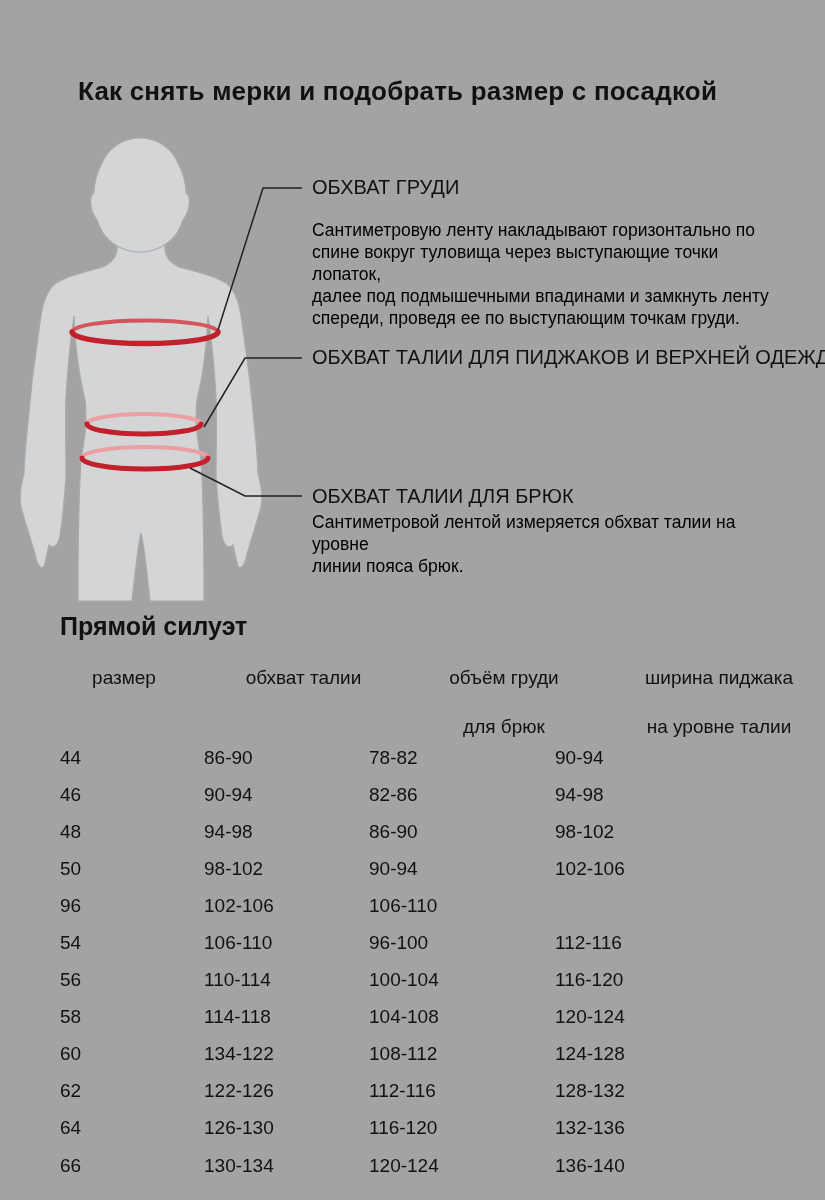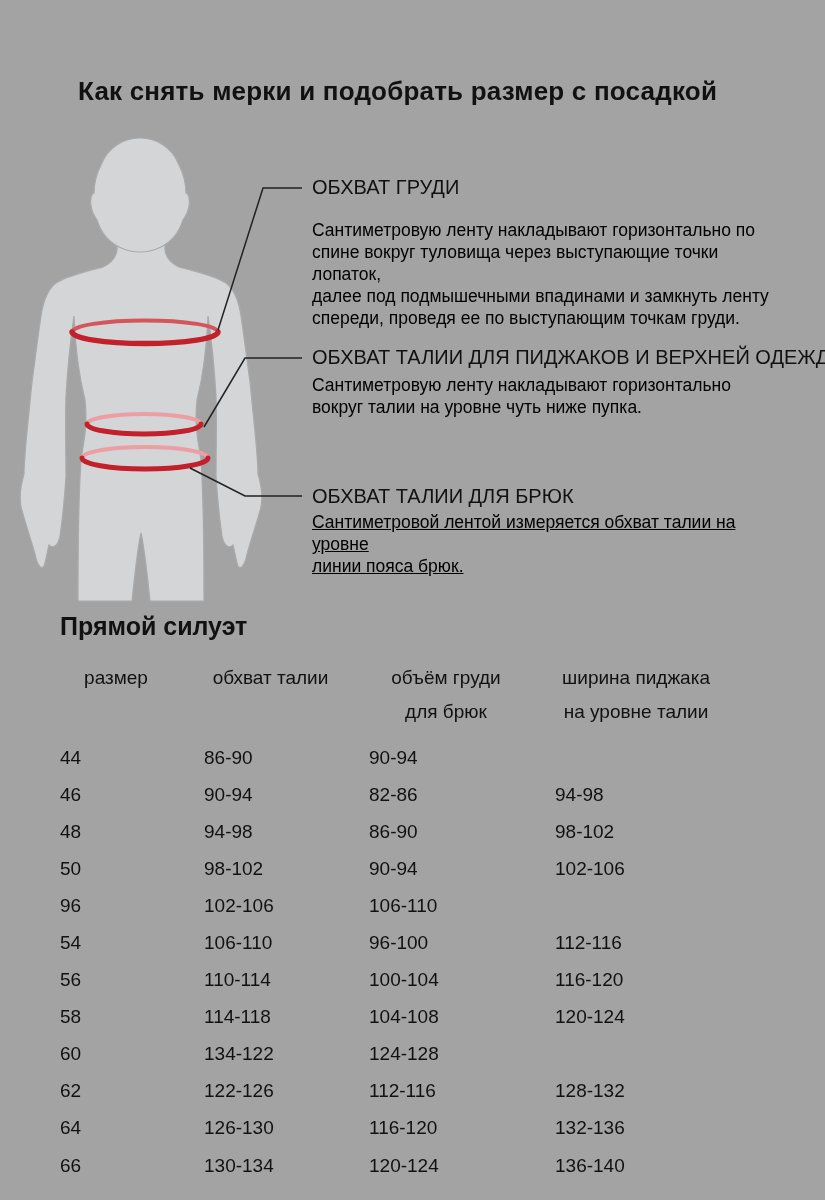--- a/index.html
+++ b/index.html
@@ -7,26 +7,26 @@
   .canvas{position:relative;width:825px;height:1200px;background:#a3a3a3;overflow:hidden;}
 
   .page-title{position:absolute;left:78px;top:76px;font-size:26px;font-weight:bold;letter-spacing:.2px;white-space:nowrap;}
 
   .fig-svg{position:absolute;left:0;top:130px;}
 
   .ann-head{position:absolute;left:312px;font-size:20px;line-height:24px;white-space:nowrap;color:#111;}
   .ann-body{position:absolute;left:312px;font-size:17.5px;line-height:22px;white-space:pre-line;color:#000;}
   .h1p{top:175px;text-align:right;} .b1p{top:219px;width:470px;}
   .h2p{top:345px;} .b2p{top:374px;width:440px;}
-  .h3p{top:484px;} .b3p{top:511px;width:470px;text-decoration:underline;}
+  .h3p{top:484px;} .b3p{top:511px;width:470px;}
 
   .table-title{position:absolute;left:60px;top:612px;width:705px;font-size:25px;font-weight:bold;}
 
-  .thead{position:absolute;left:44px;top:666px;width:689px;display:grid;
-         grid-template-columns:144px 165px 186px 194px;row-gap:10px;}
+  .thead{position:absolute;left:52px;top:666px;width:689px;display:grid;
+         grid-template-columns:144px 165px 186px 194px;row-gap:10px;gap:25px;}
   .thead span{display:block;height:24px;text-align:center;font-size:19px;line-height:24px;white-space:nowrap;}
 
   .tbody{position:absolute;left:60px;top:739px;width:689px;}
   .trow{display:grid;grid-template-columns:144px 165px 186px 194px;height:37.1px;align-items:center;}
   .trow span{text-align:left;font-size:19px;white-space:nowrap;}
 </style>
 </head>
 <body>
 
 <div class="canvas">
@@ -74,22 +74,20 @@
     <path fill="none" stroke-width="1.5" d="M190,338 L245,366 L302,366" stroke="#222222"></path>
   </svg>
 
   <div class="ann-head h1p">ОБХВАТ ГРУДИ</div>
   <div class="ann-body b1p">Сантиметровую ленту накладывают горизонтально по
 спине вокруг туловища через выступающие точки лопаток,
 далее под подмышечными впадинами и замкнуть ленту
 спереди, проведя ее по выступающим точкам груди.</div>
 
   <div class="ann-head h2p">ОБХВАТ ТАЛИИ ДЛЯ ПИДЖАКОВ И ВЕРХНЕЙ ОДЕЖДЫ</div>
-  <div class="ann-body b2p">Сантиметровую  ленту накладывают горизонтально
-вокруг талии на уровне чуть ниже пупка.</div>
 
   <div class="ann-head h3p">ОБХВАТ ТАЛИИ ДЛЯ БРЮК</div>
   <div class="ann-body b3p">Сантиметровой лентой измеряется обхват талии на уровне
 линии пояса брюк.</div>
 
   <div class="table-title">Прямой силуэт</div>
 
   <div class="thead">
     <span>размер</span>
     <span>обхват талии</span>
@@ -98,20 +96,21 @@
     <span></span>
     <span></span>
     <span>для брюк</span>
     <span>на уровне талии</span>
   </div>
 
   <div class="tbody">
     <div class="trow">
       <span>44</span>
       <span>86-90</span>
+      <span>78-82</span>
       <span>90-94</span>
     </div>
 
     <div class="trow">
       <span>46</span>
       <span>90-94</span>
       <span>82-86</span>
       <span>94-98</span>
     </div>
 
@@ -152,20 +151,21 @@
     <div class="trow">
       <span>58</span>
       <span>114-118</span>
       <span>104-108</span>
       <span>120-124</span>
     </div>
 
     <div class="trow">
       <span>60</span>
       <span>134-122</span>
+      <span>108-112</span>
       <span>124-128</span>
     </div>
 
     <div class="trow">
       <span>62</span>
       <span>122-126</span>
       <span>112-116</span>
       <span>128-132</span>
     </div>
 

